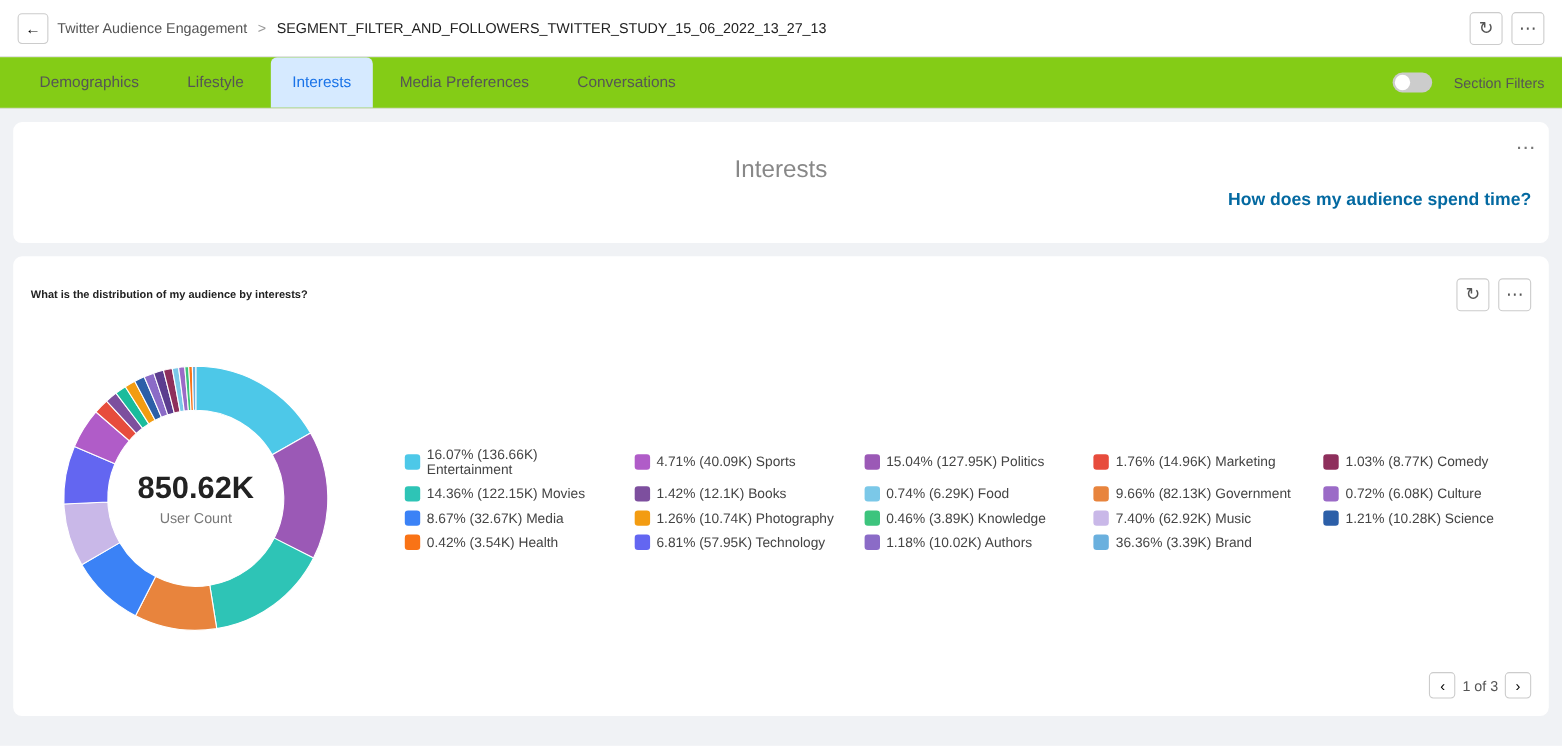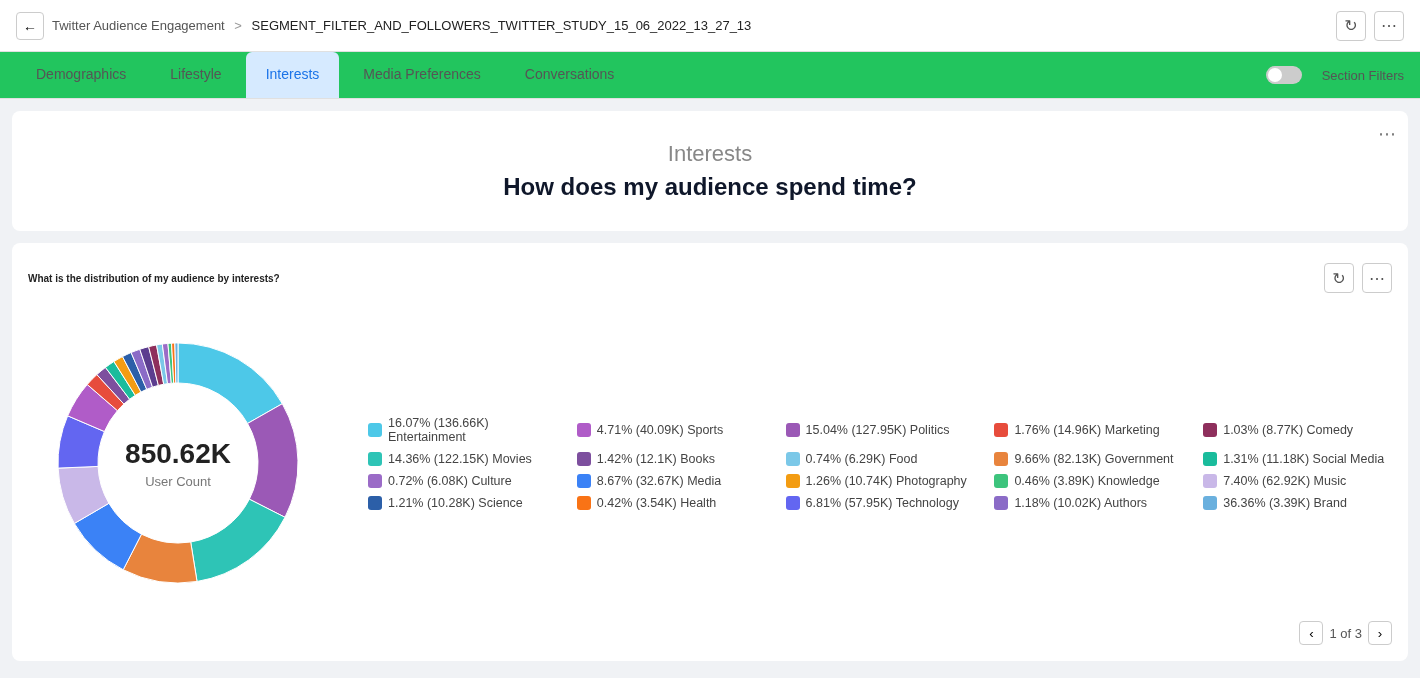--- a/index.html
+++ b/index.html
@@ -9,32 +9,32 @@
     .header { background: #fff; display: flex; align-items: center; justify-content: space-between; padding: 0 16px; height: 52px; border-bottom: 1px solid #e0e0e0; }
     .header-left { display: flex; align-items: center; gap: 8px; }
     .back-btn { width: 28px; height: 28px; border: 1px solid #ccc; border-radius: 4px; background: #fff; cursor: pointer; display: flex; align-items: center; justify-content: center; font-size: 14px; }
     .breadcrumb { font-size: 13px; color: #555; }
     .breadcrumb span.sep { margin: 0 6px; color: #999; }
     .breadcrumb span.current { color: #222; font-weight: 500; }
     .header-right { display: flex; gap: 8px; }
     .icon-btn { width: 30px; height: 30px; border: 1px solid #ccc; border-radius: 4px; background: #fff; cursor: pointer; display: flex; align-items: center; justify-content: center; font-size: 16px; color: #555; }
 
     
-    .tabs-bar { background: #22c55e; display: flex; align-items: center; justify-content: space-between; padding: 0 16px; border-bottom: 1px solid #e0e0e0; }
+    .tabs-bar { background: #84cc16; display: flex; align-items: center; justify-content: space-between; padding: 0 16px; border-bottom: 1px solid #e0e0e0; }
     .tabs { display: flex; gap: 4px; }
     .tab { padding: 14px 20px; font-size: 14px; cursor: pointer; color: #555; border-bottom: 2px solid transparent; white-space: nowrap; }
     .tab.active { background: #d6eaff; color: #1a73e8; border-radius: 6px 6px 0 0; border-bottom: 2px solid transparent; }
     .section-filters { display: flex; align-items: center; gap: 20px; font-size: 13px; color: #555; }
     .toggle { width: 36px; height: 18px; background: #ccc; border-radius: 9px; position: relative; cursor: pointer; }
     .toggle-knob { width: 14px; height: 14px; background: #fff; border-radius: 50%; position: absolute; top: 2px; left: 2px; transition: left 0.2s; }
 
     
     .hero { background: #fff; margin: 12px 12px 0 12px; border-radius: 8px; padding: 30px 16px 30px; text-align: center; position: relative; }
     .hero-title { font-size: 22px; color: #888; font-weight: 400; margin-bottom: 6px; }
-    .hero-subtitle { font-size: 24px; font-weight: 600; color: #0f172a; }
+    .hero-subtitle { font-size: 16px; font-weight: 600; color: #0369a1; text-align: right; }
     .more-btn { position: absolute; top: 12px; right: 12px; background: none; border: none; cursor: pointer; font-size: 18px; color: #777; }
 
     
     .chart-section { background: #fff; margin: 12px 12px 12px 12px; border-radius: 8px; padding: 20px 16px 16px; position: relative; }
     .chart-header { display: flex; justify-content: space-between; align-items: center; margin-bottom: 20px; }
     .chart-title { font-size: 10px; font-weight: 600; color: #222; }
     .chart-actions { display: flex; gap: 8px; }
 
     
     .chart-body { display: flex; align-items: center; gap: 40px; }
@@ -161,24 +161,20 @@
         </div>
         <div class="legend-item">
           <div class="legend-dot" style="background: rgb(123, 200, 232);"></div>
           <span>0.74% (6.29K) Food</span>
         </div>
         <div class="legend-item">
           <div class="legend-dot" style="background: rgb(232, 132, 61);"></div>
           <span>9.66% (82.13K) Government</span>
         </div>
         <div class="legend-item">
-          <div class="legend-dot" style="background: rgb(26, 188, 156);"></div>
-          <span>1.31% (11.18K) Social Media</span>
-        </div>
-        <div class="legend-item">
           <div class="legend-dot" style="background: rgb(155, 107, 199);"></div>
           <span>0.72% (6.08K) Culture</span>
         </div>
         <div class="legend-item">
           <div class="legend-dot" style="background: rgb(59, 130, 246);"></div>
           <span>8.67% (32.67K) Media</span>
         </div>
         <div class="legend-item">
           <div class="legend-dot" style="background: rgb(243, 156, 18);"></div>
           <span>1.26% (10.74K) Photography</span>

